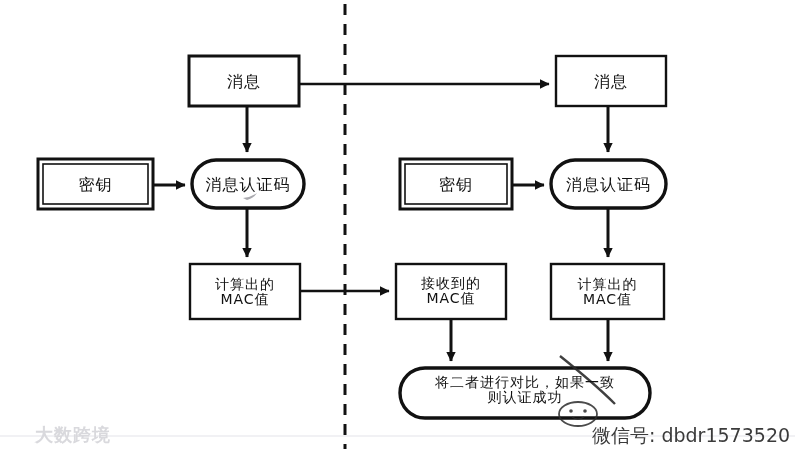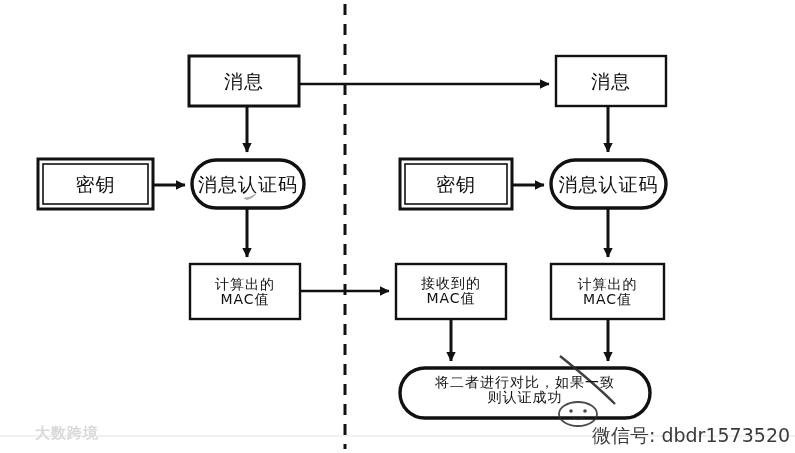--- a/index.html
+++ b/index.html
@@ -10,33 +10,33 @@
   }
   #stage{position:relative;width:795px;height:453px;background:#fff;}
   #stage svg{position:absolute;left:0;top:0;width:795px;height:453px;}
 
   
   .lbl{
     position:absolute;
     display:flex;align-items:center;justify-content:center;
     text-align:center;
     color:#111;
-    font-size:19px;
+    font-size:16px;
     line-height:19px;
     letter-spacing:1px;
     white-space:pre-line;
     pointer-events:none;
   }
   .lbl.small{font-size:14px;line-height:15px;}
 
   
   .wm{
     position:absolute;
     color:#d9d9dd;
-    font-size:15px;
+    font-size:18px;
     letter-spacing:1px;
     font-weight:bold;
     display:flex;align-items:center;gap:5px;
   }
   .wm-right{
     color:#2b2b2b;
     font-weight:normal;
     font-size:19px;
     letter-spacing:0px;
     opacity:.92;

